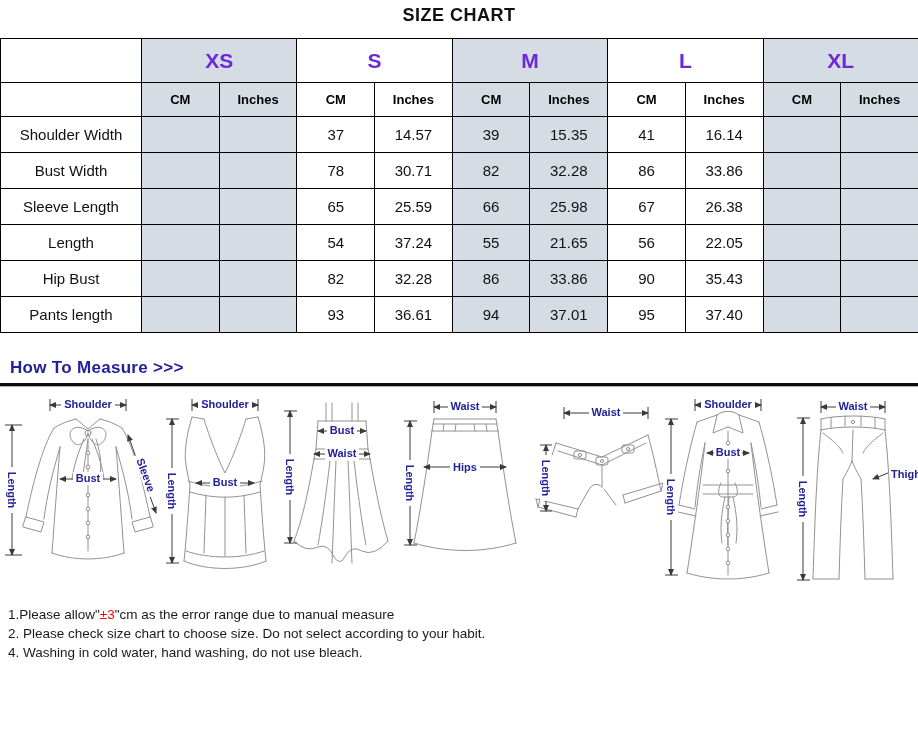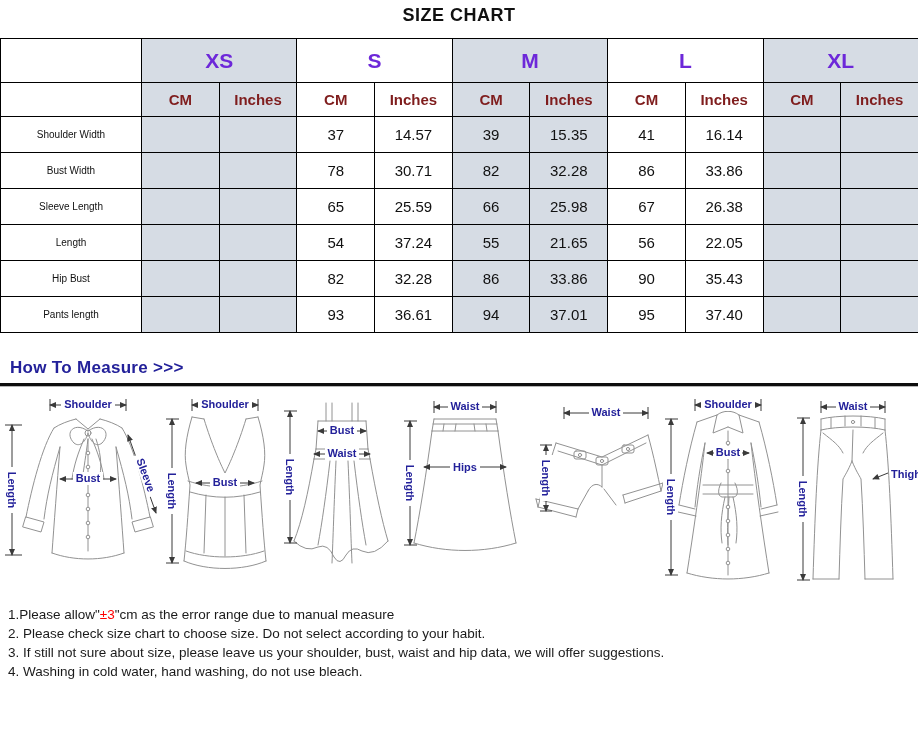--- a/index.html
+++ b/index.html
@@ -3,23 +3,23 @@
 <meta charset="utf-8">
 <style>
   html,body{margin:0;padding:0;background:#fff;}
   body{width:918px;height:750px;font-family:"Liberation Sans",sans-serif;color:#1a1a1a;overflow:hidden;}
   .page-title{margin:5px 0 12px 0;text-align:center;font-size:18px;font-weight:bold;color:#111;letter-spacing:.5px;}
   table.size-chart{border-collapse:collapse;table-layout:fixed;width:918px;}
   table.size-chart td{border:1px solid #000;text-align:center;vertical-align:middle;padding:0;overflow:hidden;}
   td.g{background:#d6dce4;}
   tr.size-row td{height:43px;}
   tr.size-row td.size{font-size:21px;font-weight:bold;color:#6d28d9;}
-  tr.unit-row td{height:33px;font-size:15px;font-weight:bold;color:#7f1d1d;}
+  tr.unit-row td{height:33px;font-size:13px;font-weight:bold;color:#000000;}
   tr.data-row td{height:35px;font-size:15px;color:#111;}
-  tr.data-row td.lbl{font-size:10px;}
+  tr.data-row td.lbl{font-size:15px;}
   .measure-head{margin:25px 0 0 10px;font-size:17px;font-weight:bold;color:#23219a;letter-spacing:.3px;}
   .rule{margin-top:5px;height:0;border-top:3px solid #0d0d0d;border-bottom:1px solid #b5b5b5;}
   .figures{width:918px;height:202px;display:flex;justify-content:space-between;align-items:flex-start;margin-top:8px;overflow:hidden;}
   .figures svg{display:block;flex:0 0 auto;}
   .garment{stroke:#929292;fill:none;stroke-width:1;stroke-linecap:round;stroke-linejoin:round;}
   .btn{stroke:#929292;fill:#fff;stroke-width:1;}
   .dim{stroke:#3a3a3a;stroke-width:1;fill:none;}
   .lab{fill:#23219a;font-family:"Liberation Sans",sans-serif;font-size:11px;font-weight:bold;}
   .bg{fill:#fff;}
   .notes{margin:8px 0 0 8px;font-size:13.5px;line-height:19px;color:#1a1a1a;}
@@ -444,15 +444,14 @@
       <rect class="bg" x="-13" y="97" width="46" height="13"></rect>
       <text class="lab" x="10" y="108" text-anchor="middle">Length</text>
     </g>
   </svg>
 
 </div>
 
 <div class="notes">
   <div><span>1.Please allow"</span><span class="red">±3</span><span>"cm as the error range due to manual measure</span></div>
   <div>2. Please check size chart to choose size. Do not select according to your habit.</div>
-  <div>3. If still not sure about size, please leave us your shoulder, bust, waist and hip data, we will offer suggestions.</div>
   <div>4. Washing in cold water, hand washing, do not use bleach.</div>
 </div>
 
 </body></html>

